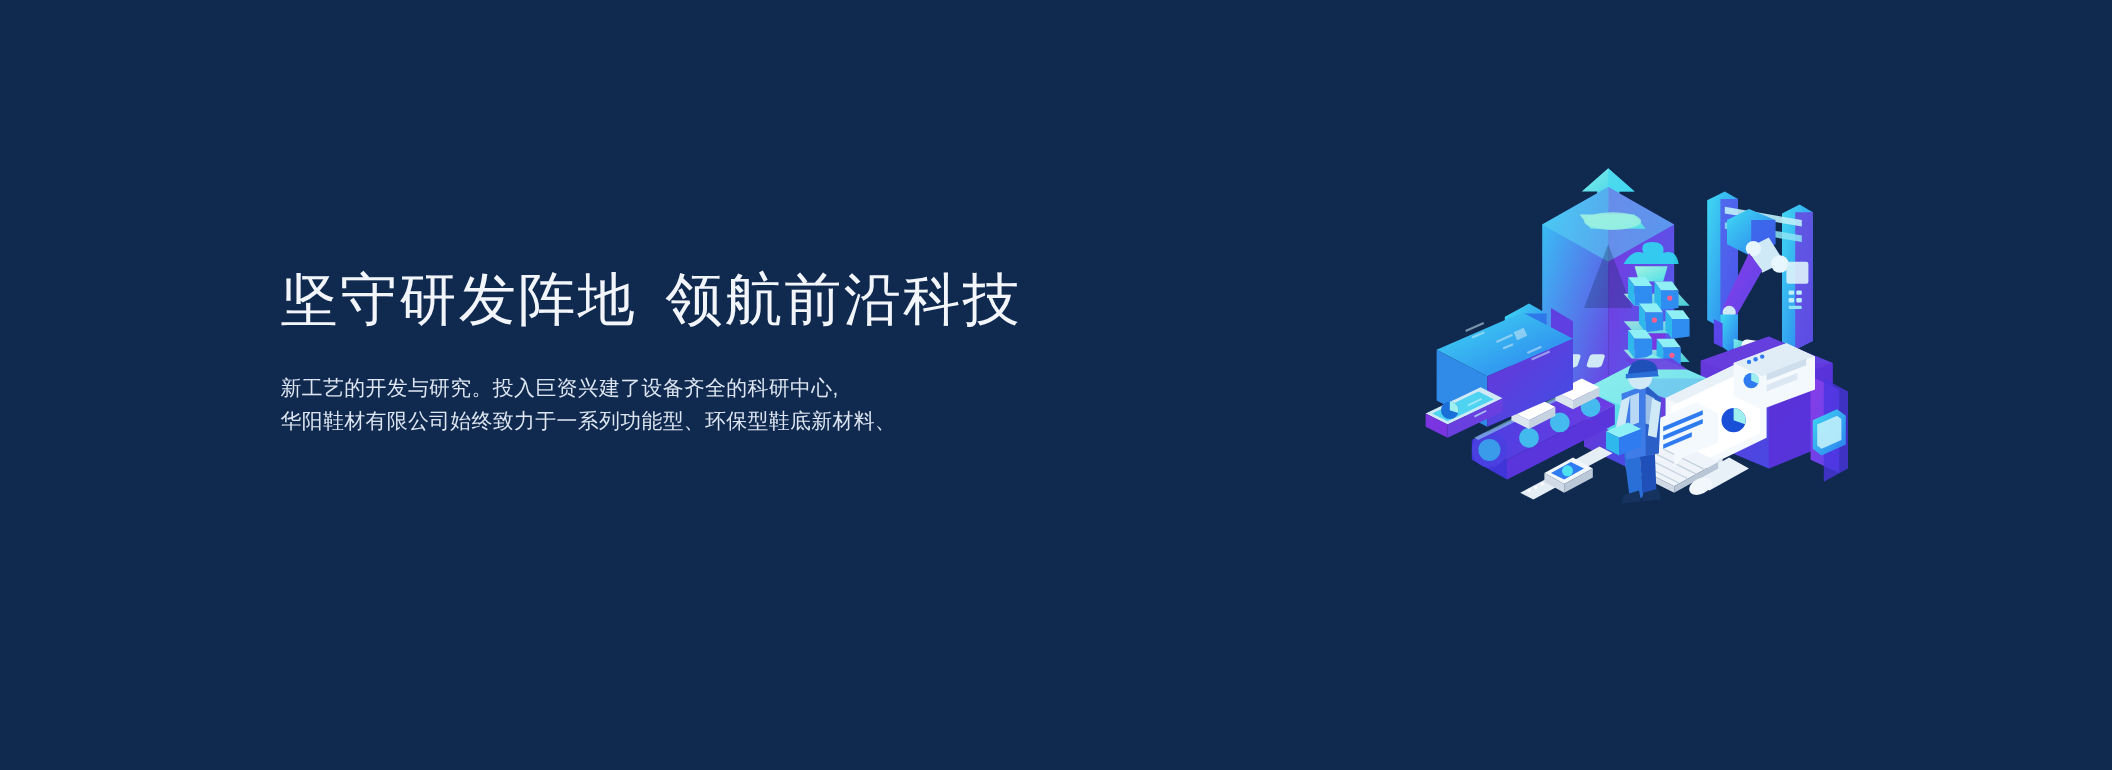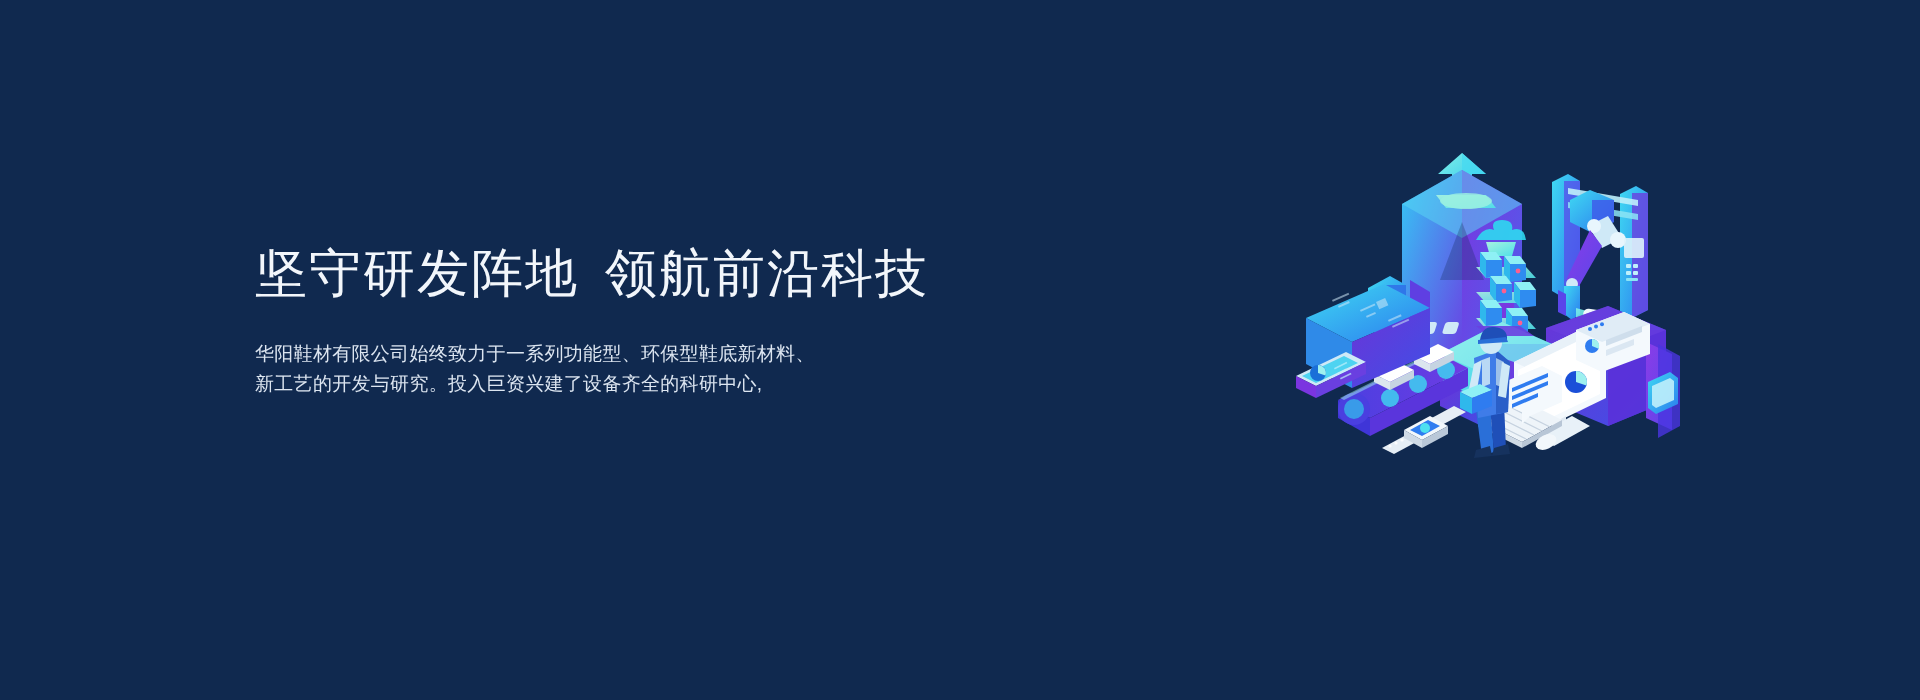--- a/index.html
+++ b/index.html
@@ -68,22 +68,22 @@
 </head>
 <body>
 
 <div id="banner" style="background: rgb(16, 41, 79);">
 
   <div id="text-block">
 
     <h1 id="headline" style="color: rgb(242, 246, 251);"><span class="hl-seg">坚守研发阵地</span><span class="hl-gap"></span><span class="hl-seg">领航前沿科技</span></h1>
 
     <p id="subcopy" style="color: rgb(220, 229, 240);">
+      <span class="sub-line">新工艺的开发与研究。投入巨资兴建了设备齐全的科研中心,</span>
       <span class="sub-line">华阳鞋材有限公司始终致力于一系列功能型、环保型鞋底新材料、</span>
-      <span class="sub-line">新工艺的开发与研究。投入巨资兴建了设备齐全的科研中心,</span>
     </p>
   </div>
 
   <div id="illustration">
     <svg width="400" height="330" viewBox="0 0 400 330" xmlns="http://www.w3.org/2000/svg">
       <defs>
         <linearGradient id="gA1" x1="0" y1="0" x2="1" y2="1">
           <stop offset="0" stop-color="#35c8f5"></stop>
             <stop offset="1" stop-color="#6b3de3"></stop>
         </linearGradient>

